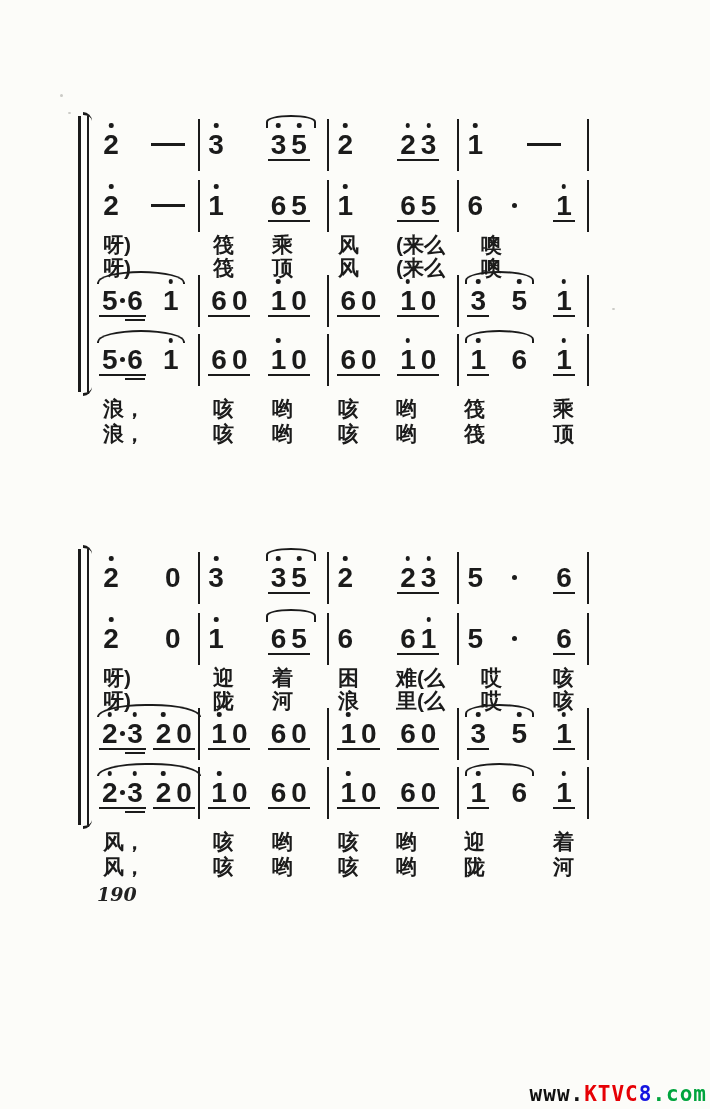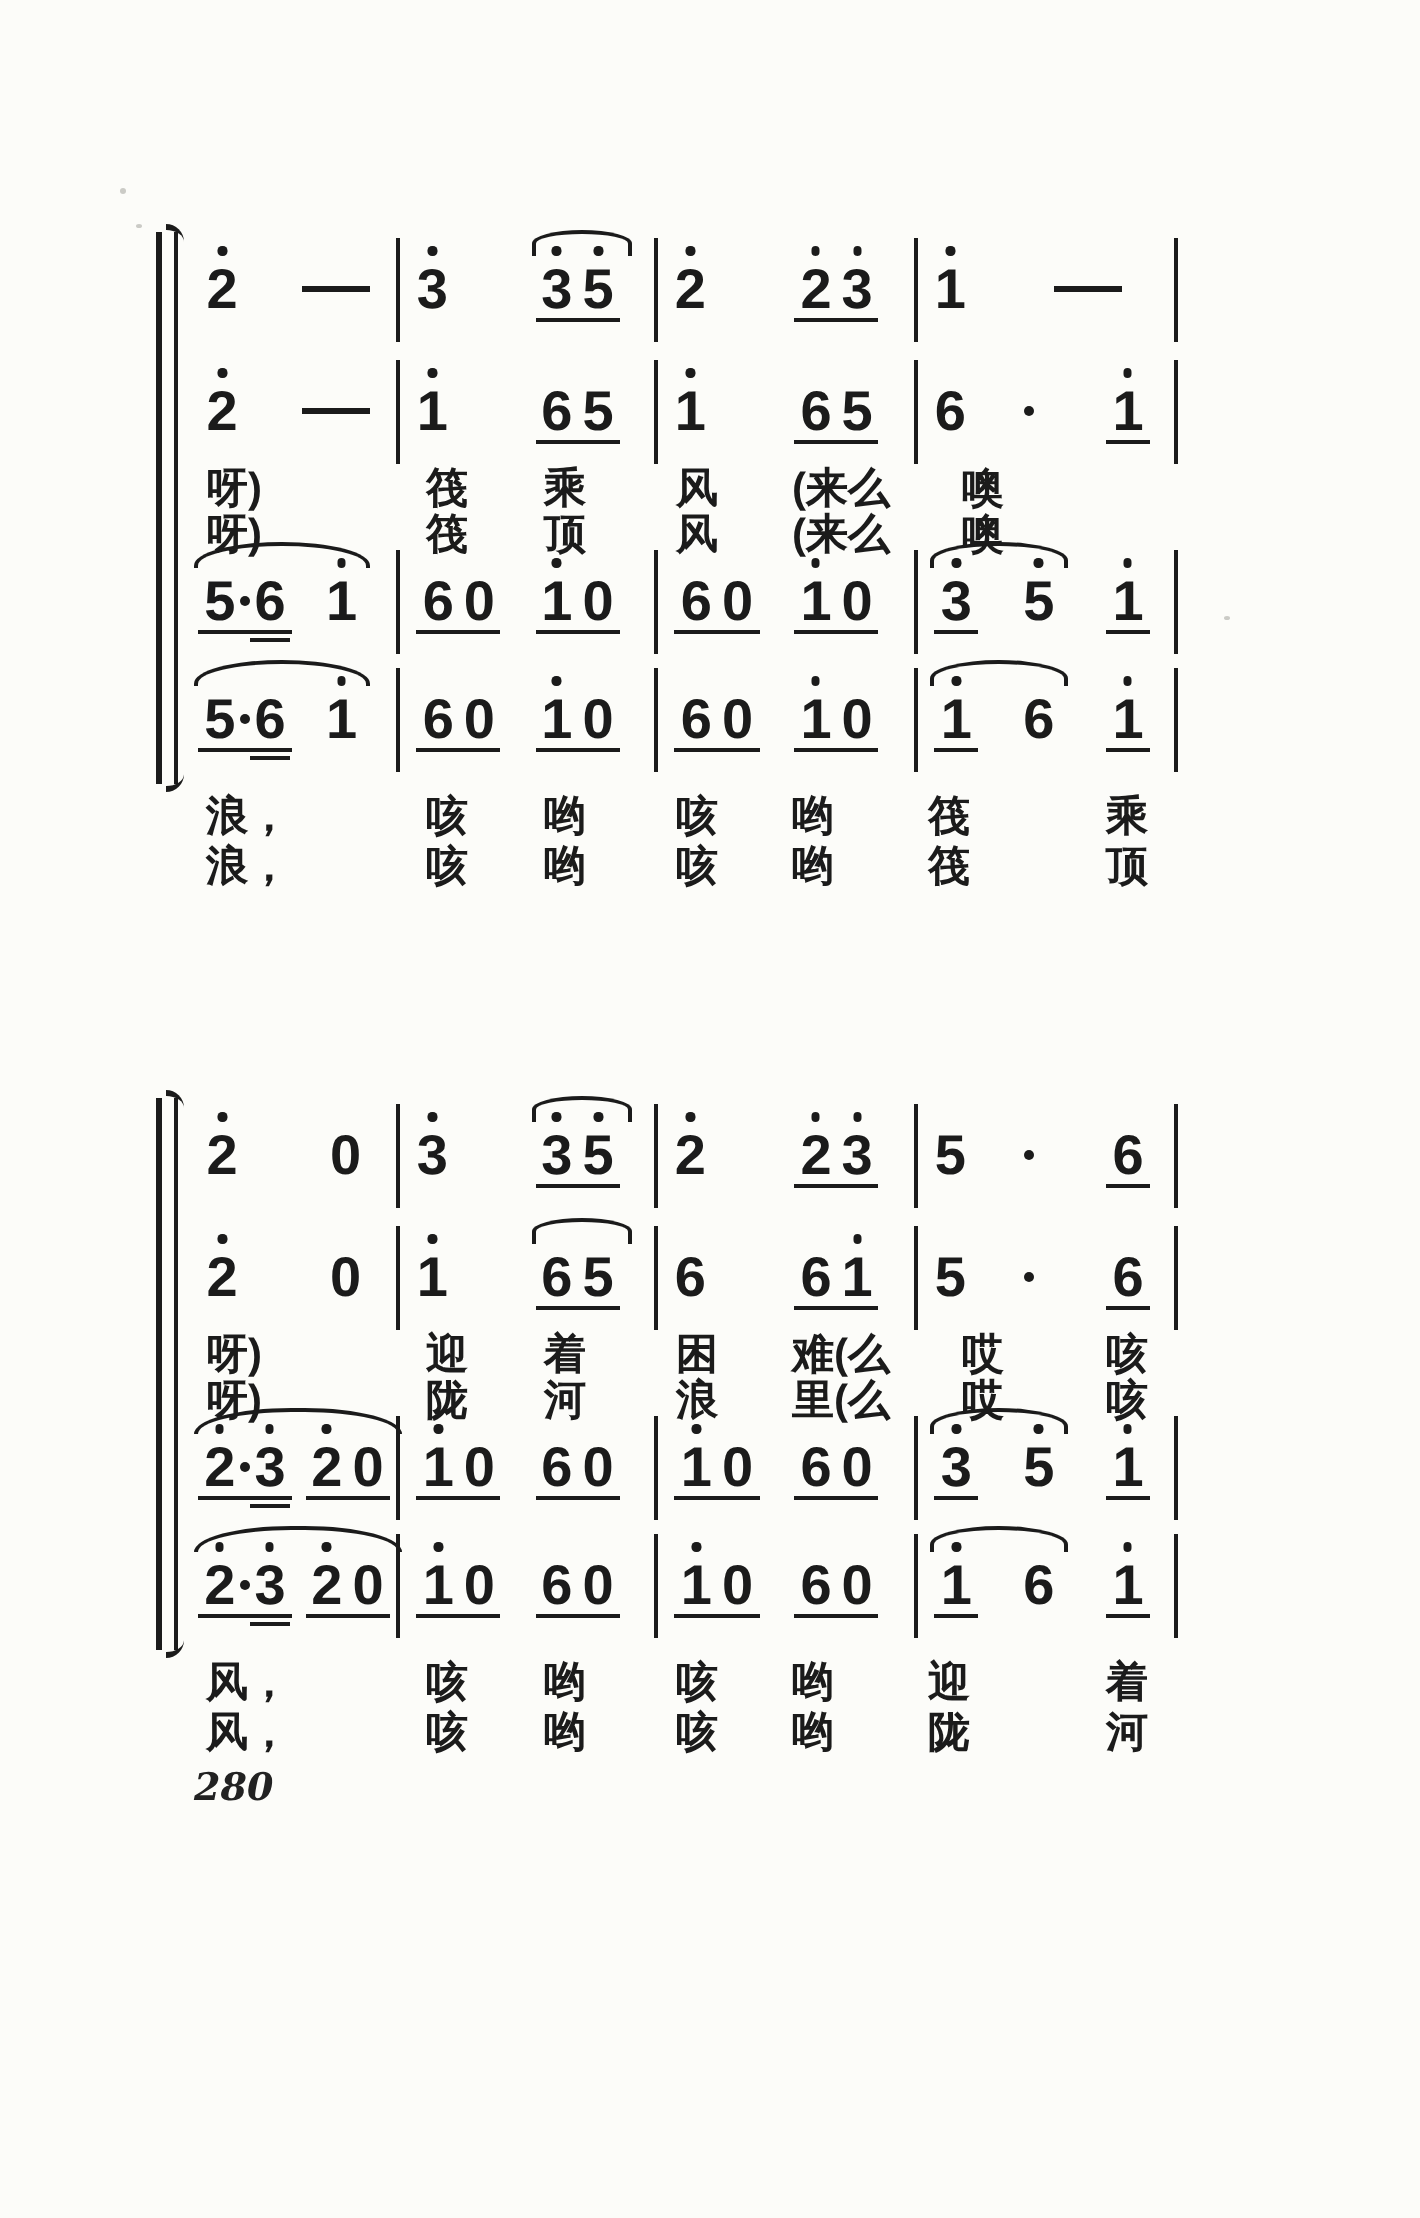--- a/index.html
+++ b/index.html
@@ -328,14 +328,15 @@
           <span class="syl" style="left: 25px;">风，</span>
           <span class="syl" style="left: 135px;">咳</span>
           <span class="syl" style="left: 194px;">哟</span>
           <span class="syl" style="left: 260px;">咳</span>
           <span class="syl" style="left: 318px;">哟</span>
           <span class="syl" style="left: 386px;">陇</span>
           <span class="syl" style="left: 475px;">河</span>
         </div>
       </div>
     </div>
-  <div class="page-number">280</div>
+  <div class="page-number">190</div>
+  <div class="watermark"><span style="color: rgb(16, 16, 16);">www.</span><span style="color: rgb(230, 0, 5);">KTVC</span><span style="color: rgb(21, 21, 224);">8</span><span style="color: rgb(0, 164, 61);">.com</span></div>
 </div>
 
 </body></html>

